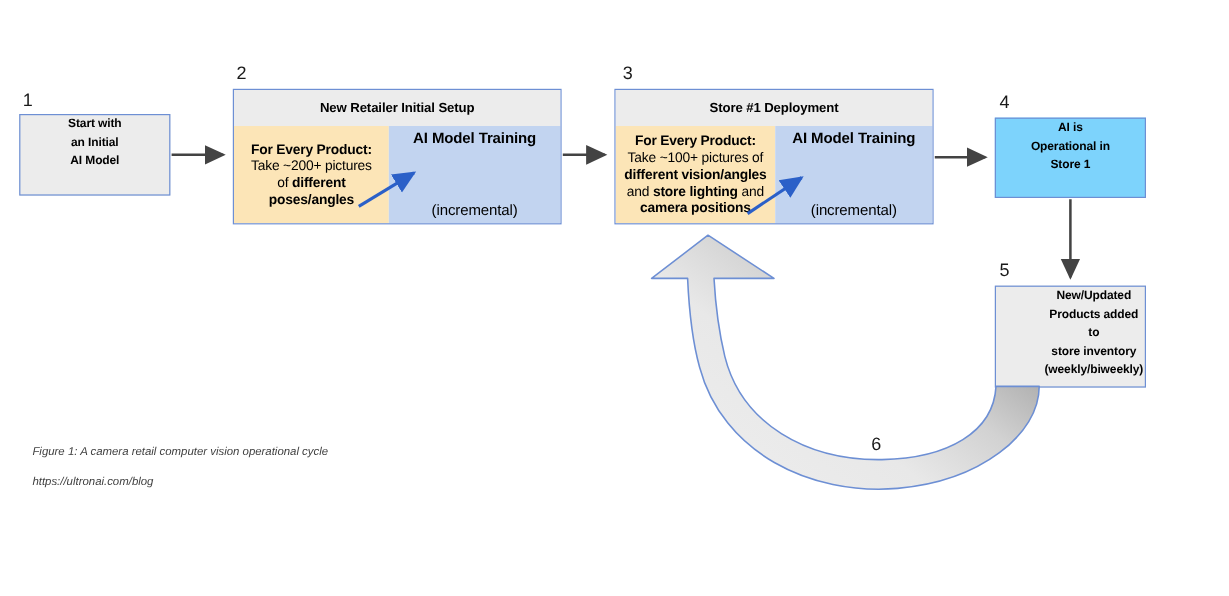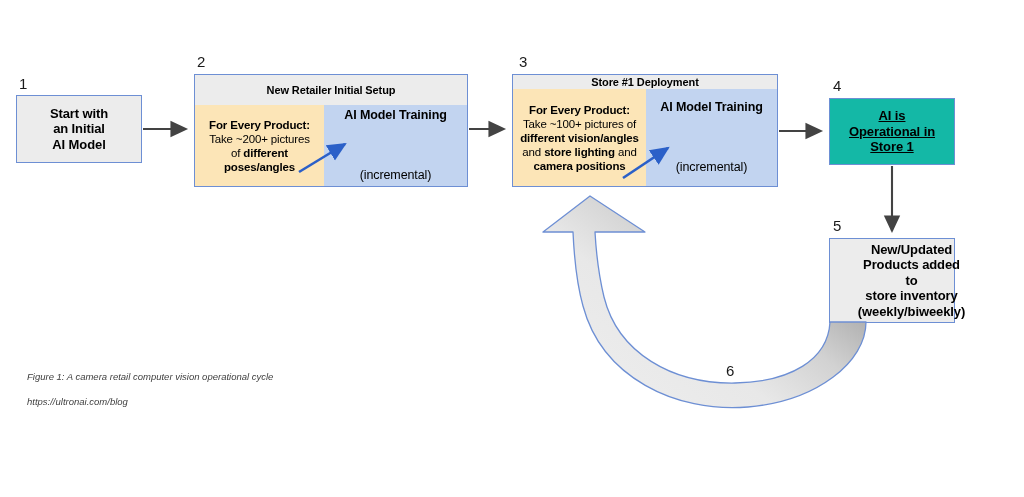--- a/index.html
+++ b/index.html
@@ -19,30 +19,29 @@
     overflow: hidden;
   }
 
   
   .node {
     position: absolute;
     box-sizing: border-box;
     border: 1.3px solid #6d8fd4;
     background: #ececec;
     display: flex;
-    align-items: center;
     justify-content: center;
     text-align: center;
     color: #000000;
-    font-size: 13px;
+    font-size: 10px;
     font-weight: bold;
     line-height: 15.5px;
     letter-spacing: -0.1px;
   }
-  .node.green { background: #14b8a6; text-decoration: underline; }
+  .node.green { background: #7dd3fc; }
   .node.plain { background: #ececec; }
 
   .num {
     position: absolute;
     font-size: 15px;
     font-weight: normal;
     color: #1a1a1a;
     line-height: 1;
     font-family: "Liberation Sans", sans-serif;
   }
@@ -156,21 +155,21 @@
         <div class="rtxt">
           <span class="t1">AI Model Training</span>
           <span class="t2">(incremental)</span>
         </div>
       </div>
     </div>
   </div>
 
   <div class="num" style="left:519px; top:54px;">3</div>
   <div class="composite" style="left:512px; top:74px; width:266px; height:113px;">
-    <div class="chdr" style="height:14px;">Store #1 Deployment</div>
+    <div class="chdr" style="height:30px;">Store #1 Deployment</div>
     <div class="cbody">
       <div class="cleft" style="width:133px;">
         <div class="ptxt">
           <b>For Every Product:</b><br>
           <span>Take ~100+ pictures of</span><br>
           <b>different vision/angles</b><br>
           <span>and </span><b>store lighting</b><span> and</span><br>
           <b>camera positions</b>
         </div>
       </div>

